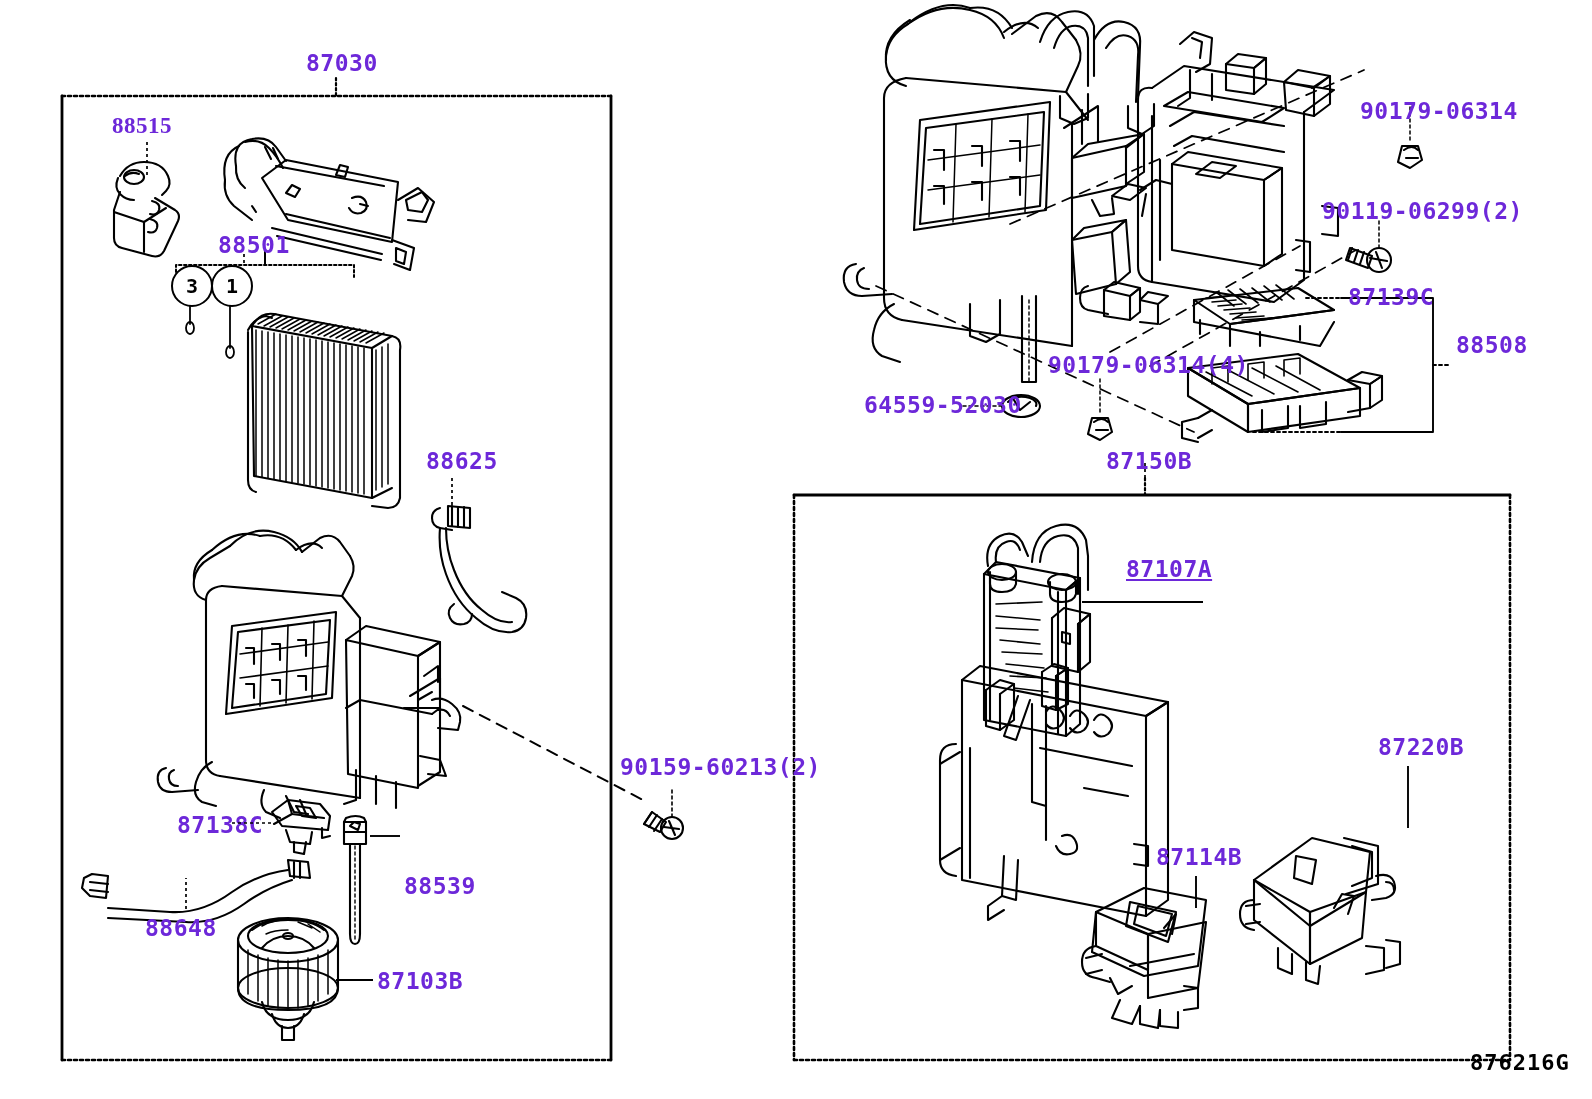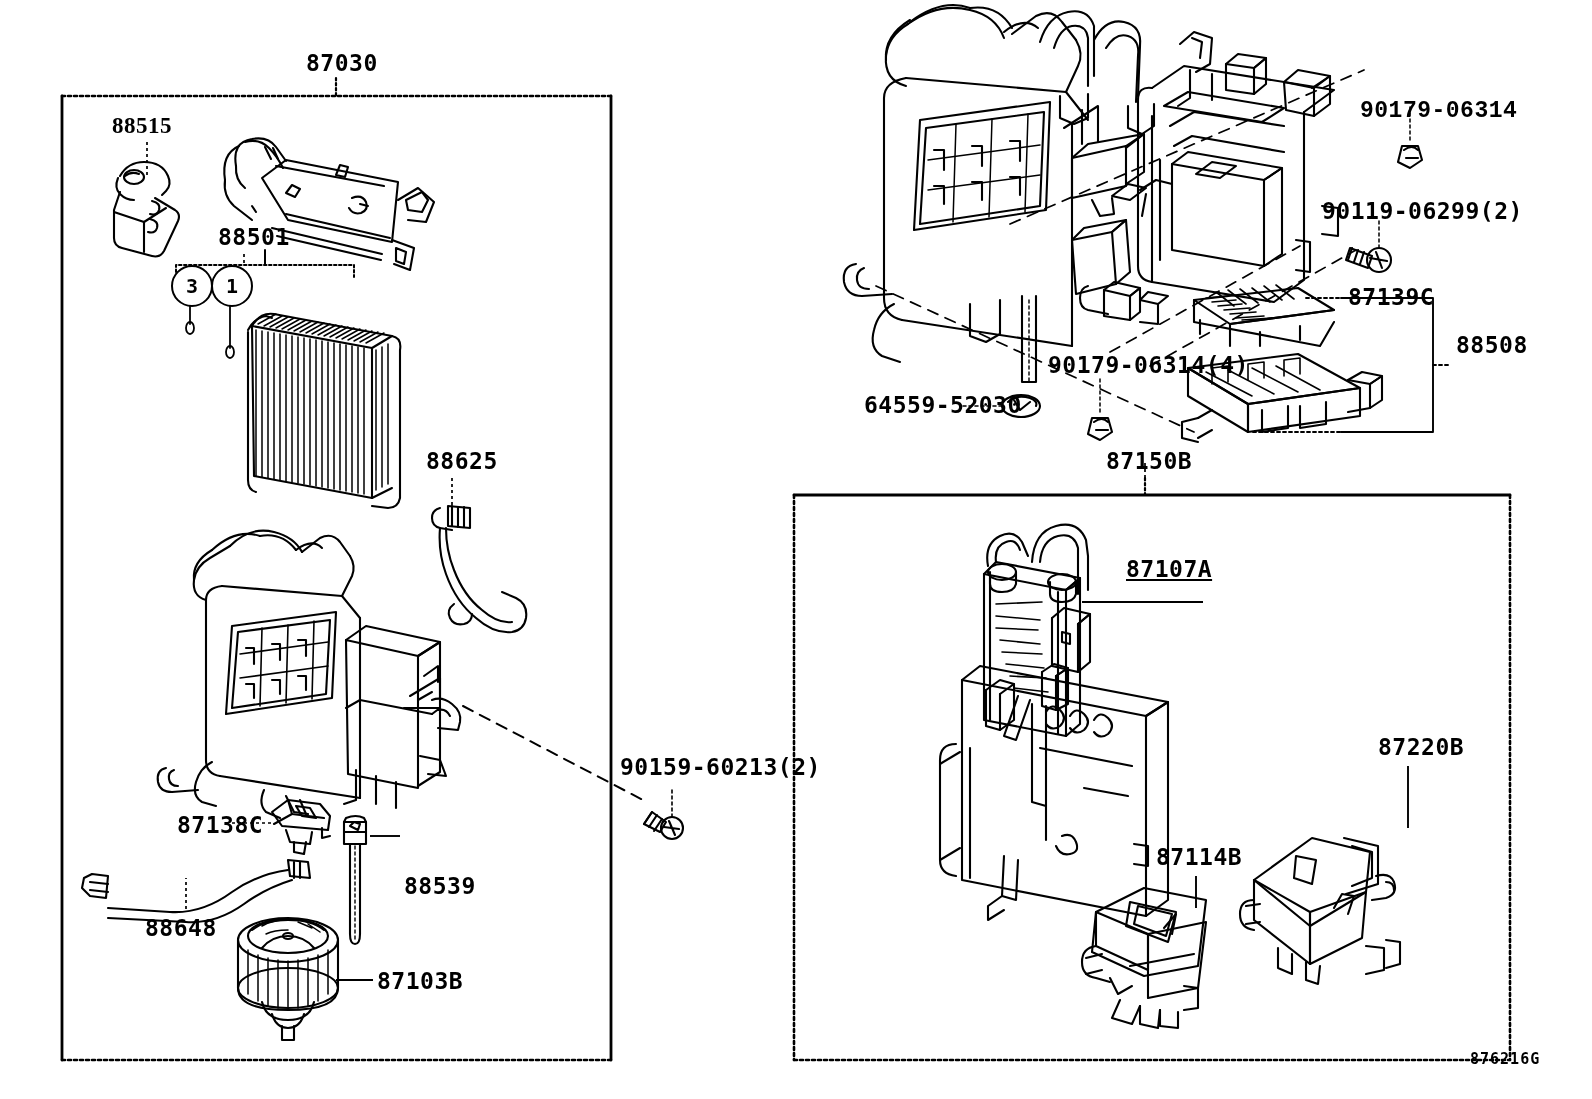--- a/index.html
+++ b/index.html
@@ -2,23 +2,23 @@
 <html><head>
 <meta charset="utf-8">
 <title>Parts Diagram 876216G</title>
 <style>
   html,body{margin:0;padding:0;background:#ffffff;}
   body{width:1592px;height:1099px;position:relative;overflow:hidden;
        font-family:"DejaVu Sans Mono","Liberation Mono",monospace;color:#000;}
   #stage{position:absolute;left:0;top:0;width:1592px;height:1099px;}
   svg.layer{position:absolute;left:0;top:0;width:1592px;height:1099px;overflow:visible;}
   .lbl{position:absolute;font-family:"DejaVu Sans Mono","Liberation Mono",monospace;
-       font-weight:700;font-size:23px;letter-spacing:.5px;white-space:nowrap;color:#000000;
+       font-weight:700;font-size:23px;letter-spacing:.5px;white-space:nowrap;color:#6d28d9;
        line-height:1;}
-  .code{position:absolute;font-size:15px;font-weight:700;letter-spacing:1px;}
+  .code{position:absolute;font-size:22px;font-weight:700;letter-spacing:1px;}
   .cnum{position:absolute;width:38px;height:38px;border:2.3px solid #000;border-radius:50%;
         background:#fff;font-size:20px;font-weight:700;display:flex;align-items:center;
         justify-content:center;line-height:1;}
 </style>
 </head>
 <body>
 
 <div id="stage">
 
   <svg class="layer" viewBox="0 0 1592 1099">
@@ -467,29 +467,29 @@
         <path d="M1306 962 l0 18 l12 4 l2 -18"></path>
       </g>
 
     </g>
   </svg>
 
   <div class="lbl" style="left:306px;top:52px;">87030</div>
   <div class="lbl" style="left:1106px;top:450px;">87150B</div>
 
   <div class="lbl" style="left:112px;top:114px;font-family:Liberation Serif, serif;">88515</div>
-  <div class="lbl" style="left:218px;top:226px;">88501</div>
+  <div class="lbl" style="left:218px;top:234px;">88501</div>
   <div class="lbl" style="left:426px;top:450px;">88625</div>
   <div class="lbl" style="left:177px;top:814px;">87138C</div>
   <div class="lbl" style="left:404px;top:875px;">88539</div>
   <div class="lbl" style="left:145px;top:917px;">88648</div>
   <div class="lbl" style="left:377px;top:970px;">87103B</div>
   <div class="lbl" style="left:620px;top:756px;">90159-60213(2)</div>
 
-  <div class="lbl" style="left:1360px;top:100px;font-family:Liberation Mono, monospace;">90179-06314</div>
+  <div class="lbl" style="left:1360px;top:100px;">90179-06314</div>
   <div class="lbl" style="left:1322px;top:200px;">90119-06299(2)</div>
   <div class="lbl" style="left:1348px;top:286px;">87139C</div>
   <div class="lbl" style="left:1456px;top:334px;text-align:center;">88508</div>
   <div class="lbl" style="left:1048px;top:354px;">90179-06314(4)</div>
   <div class="lbl" style="left:864px;top:394px;">64559-52030</div>
 
   <div class="lbl" style="left:1126px;top:558px;text-decoration:underline;">87107A</div>
   <div class="lbl" style="left:1378px;top:736px;">87220B</div>
   <div class="lbl" style="left:1156px;top:846px;">87114B</div>
 

